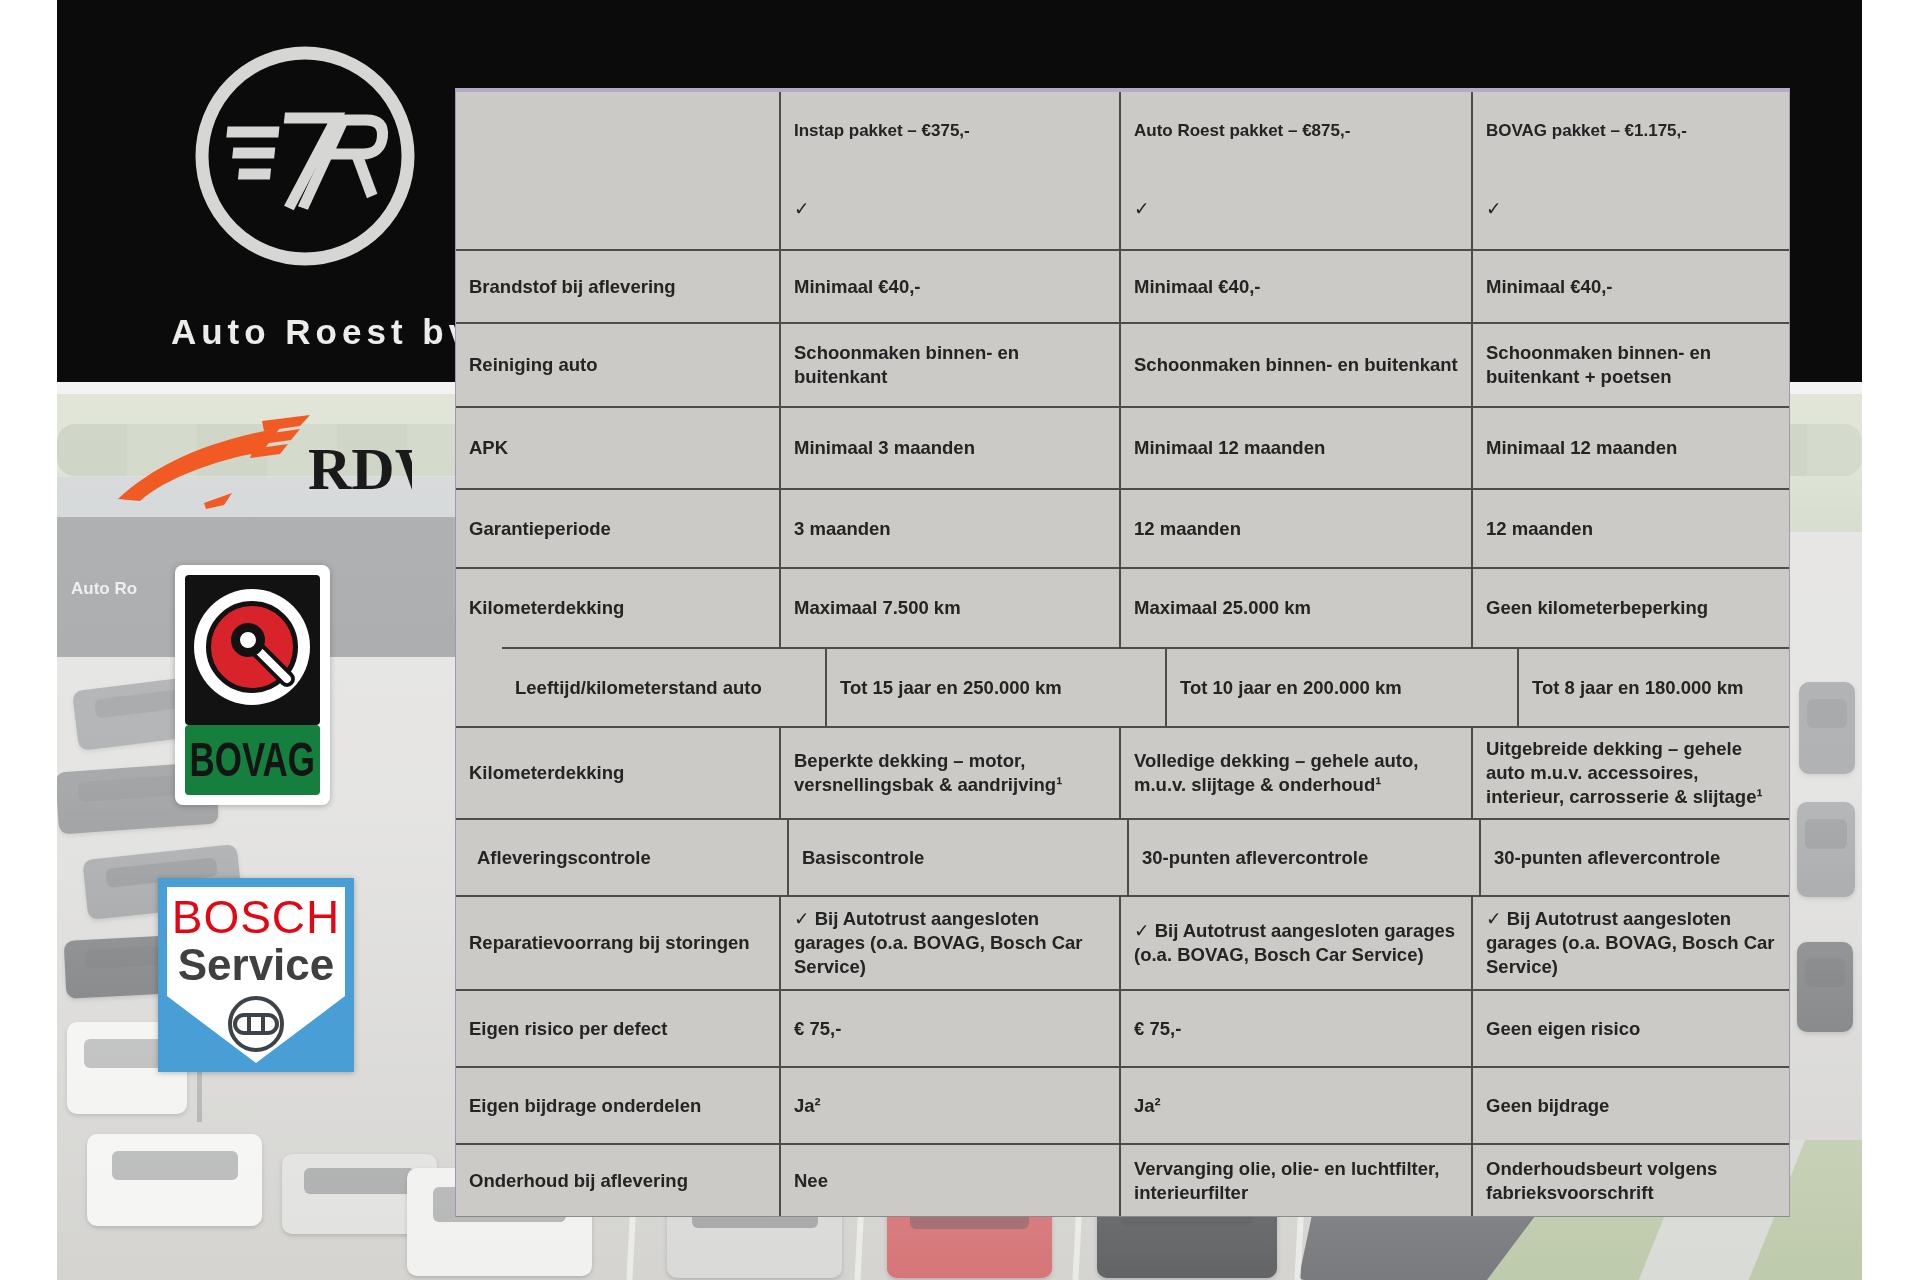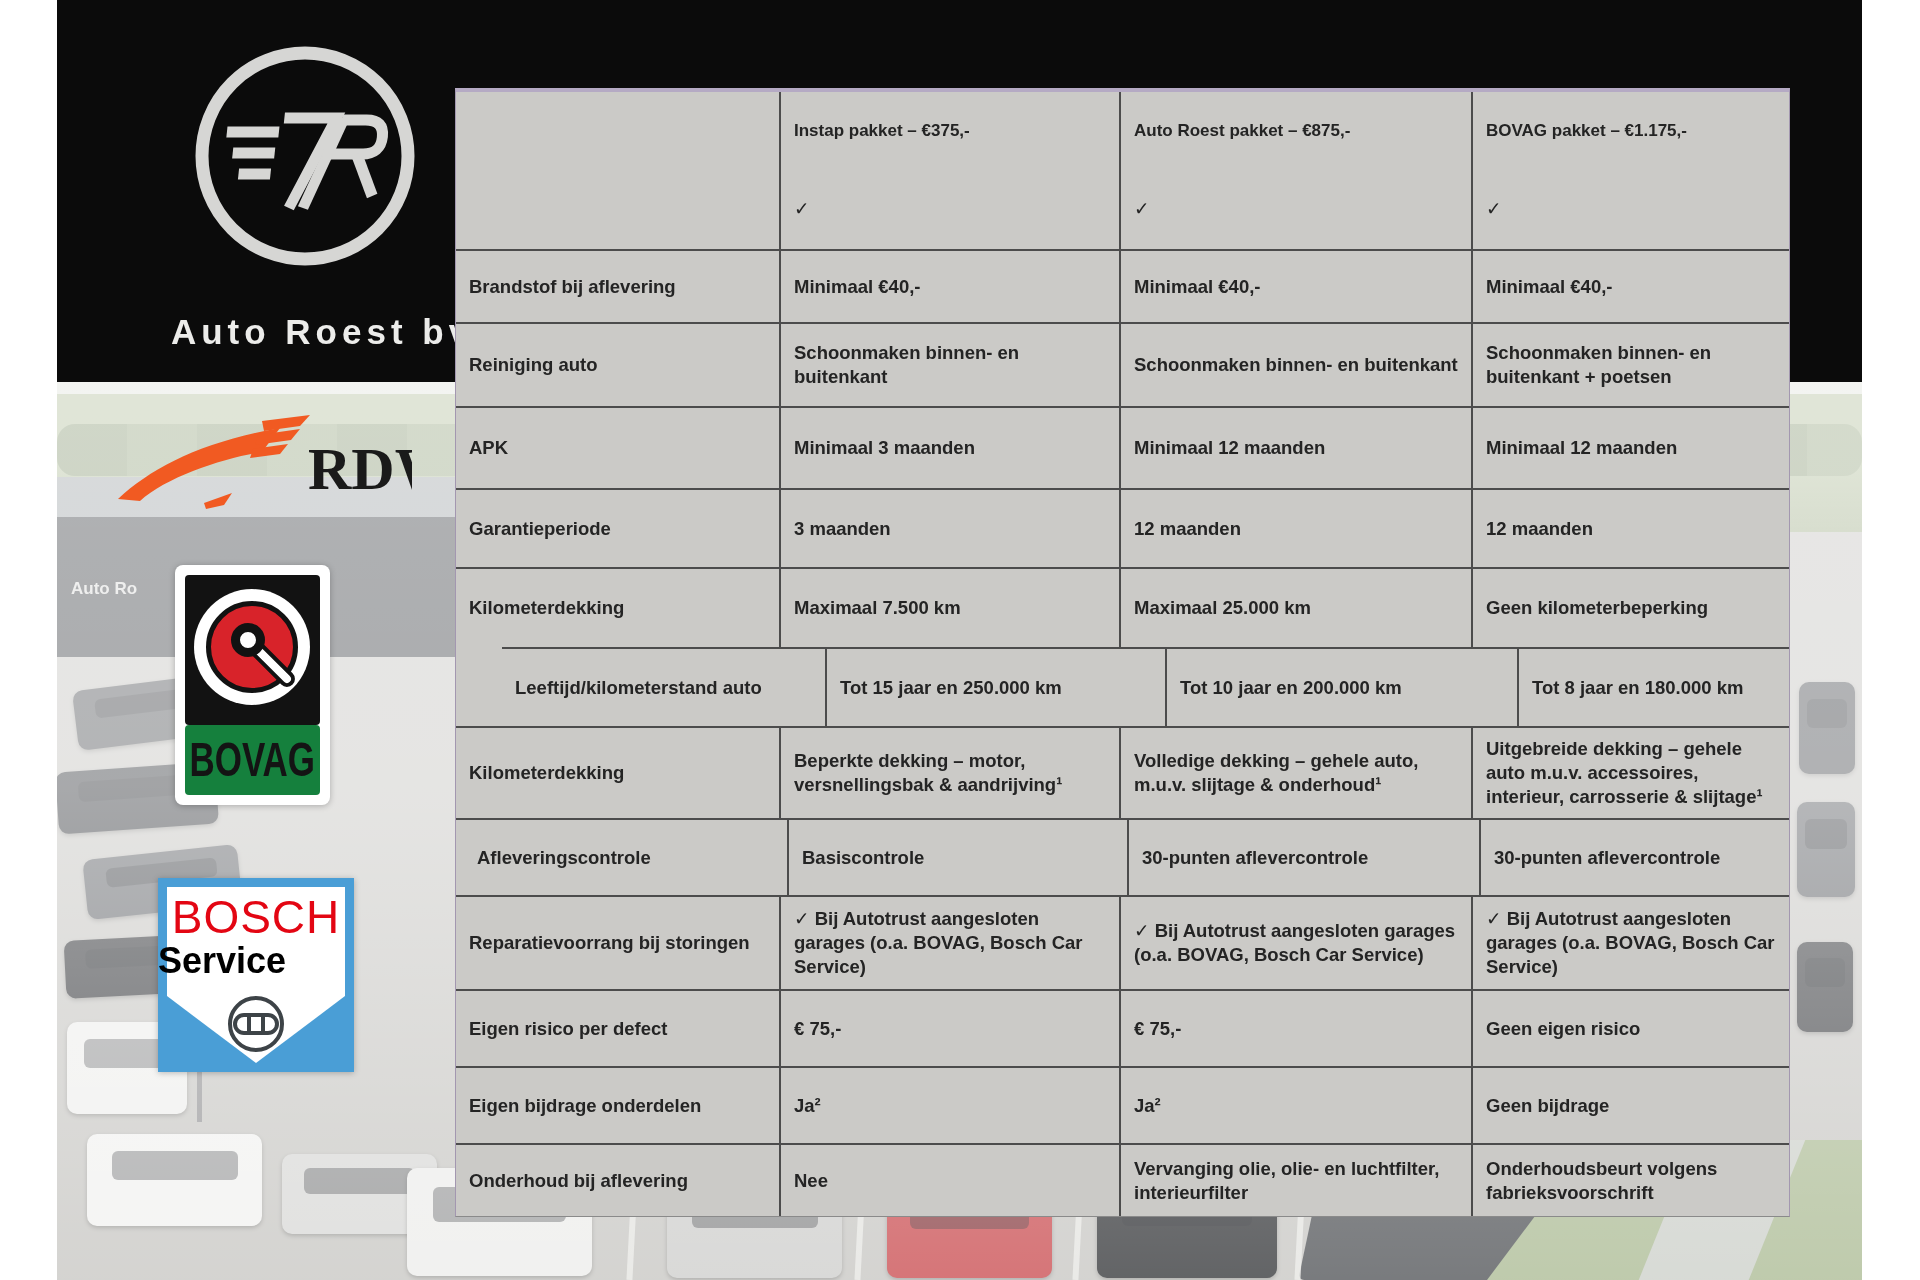--- a/index.html
+++ b/index.html
@@ -51,22 +51,22 @@
   .bovag-band{position:absolute;left:10px;top:160px;width:135px;height:70px;background:#15803d;border-radius:4px;
              display:flex;align-items:center;justify-content:center;}
   .bovag-word{font-size:38px;font-weight:bold;color:#141414;letter-spacing:0;transform:scale(.92,1.25);}
 
   .bosch-badge{position:absolute;left:158px;top:878px;width:196px;height:194px;background:#4a9ed6;
                box-shadow:0 1px 6px rgba(0,0,0,.25);}
   .bosch-pent{position:absolute;left:9px;top:9px;right:9px;bottom:9px;background:#ffffff;
                clip-path:polygon(0 0,100% 0,100% 62%,50% 100%,0 62%);}
   .bosch-line1{position:absolute;left:0;top:12px;width:100%;text-align:center;color:#e30613;
                font-size:46px;font-weight:normal;letter-spacing:1px;}
-  .bosch-line2{position:absolute;left:0;top:62px;width:100%;color:#000000;
-               font-size:36px;font-weight:bold;}
+  .bosch-line2{position:absolute;left:0;top:62px;width:100%;text-align:center;color:#404040;
+               font-size:44px;font-weight:bold;}
   .bosch-sym{position:absolute;left:66px;top:114px;width:64px;height:64px;}
 
   
   .pkg-table{position:absolute;left:455px;top:88px;width:1335px;background:#cbcac7;
              border-top:4px solid #b5aac4;border-left:1px solid #a397b0;border-right:1px solid #a397b0;
              border-bottom:1px solid #8a8a8a;box-sizing:border-box;color:#242424;}
   .trow{display:grid;grid-template-columns:323px 340px 352px 320px;}
   .trow + .trow{border-top:2px solid #4c4c4c;}
   .thead-row{height:77px;}
   .tcell{display:flex;align-items:center;padding:6px 10px 6px 13px;box-sizing:border-box;

